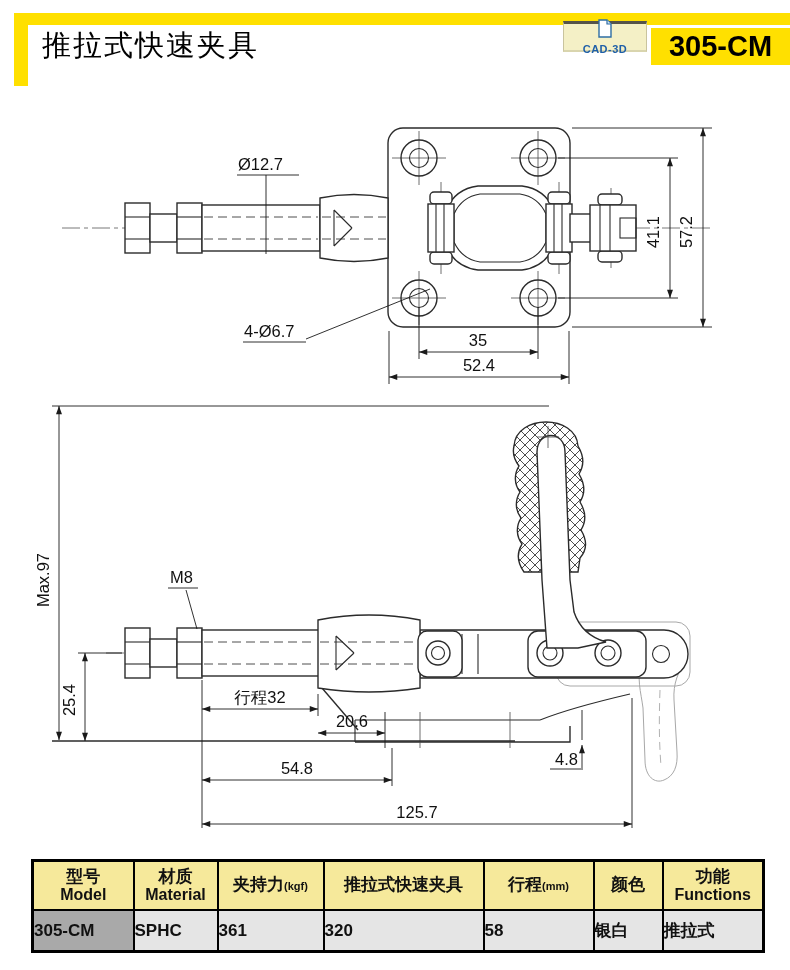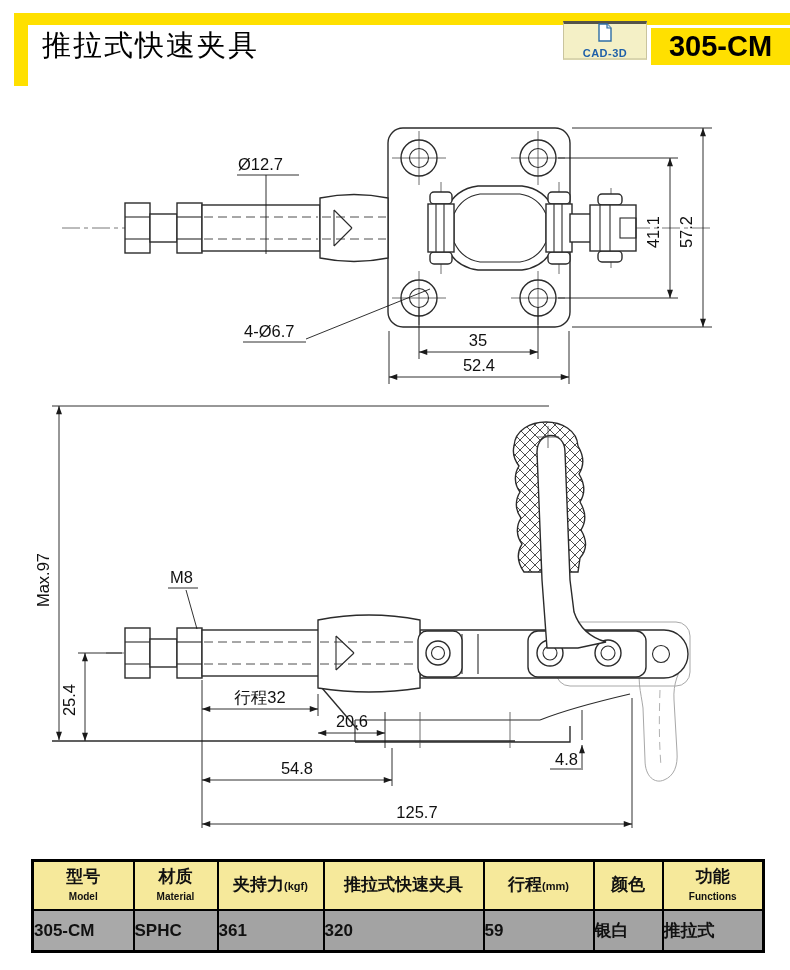--- a/index.html
+++ b/index.html
@@ -10,21 +10,21 @@
   }
   
   .topbar{position:absolute;left:14px;top:13px;width:776px;height:12px;background:#ffe000;}
   .leftbar{position:absolute;left:14px;top:13px;width:14px;height:73px;background:#ffe000;}
   .page-title{
     position:absolute;left:42px;top:26px;margin:0;
     font-size:29px;font-weight:400;letter-spacing:2px;color:#000;
     font-family:"Liberation Sans","DejaVu Sans",sans-serif;
   }
   .cad-btn{
-    position:absolute;left:563px;top:21px;width:84px;height:39px;
+    position:absolute;left:563px;top:21px;width:84px;height:31px;
     background:#f4f0c6;border:1px solid #c9c49e;border-top:3px solid#55544a;
     border-bottom:2px solid #d9d5ae;box-sizing:border-box;
     display:flex;flex-direction:column;align-items:center;justify-content:center;
     cursor:pointer;
   }
   .cad-btn .cad-label{font-size:11px;font-weight:700;color:#1e5fa8;letter-spacing:.5px;line-height:1;margin-top:2px;}
   .model-badge{
     position:absolute;left:651px;top:28px;width:139px;height:37px;background:#ffe000;
     display:flex;align-items:center;justify-content:center;
     font-size:29px;font-weight:700;color:#000;letter-spacing:0px;
@@ -43,24 +43,24 @@
   .dt{font-family:"Liberation Sans","DejaVu Sans",sans-serif;font-size:16.5px;fill:#111;}
   
   table.spec{
     position:absolute;left:31px;top:859px;border-collapse:collapse;table-layout:fixed;
     border:3px solid #000;
   }
   table.spec th,table.spec td{
     border:2.5px solid #000;vertical-align:middle;padding:0;
   }
   table.spec thead th{background:#f6e99b;height:47px;line-height:1.08;}
-  table.spec tbody td{background:#a3a3a3;height:39px;font-size:17px;font-weight:700;}
+  table.spec tbody td{background:#e5e5e5;height:39px;font-size:17px;font-weight:700;}
   table.spec td.model-cell{background:#a9a9a9;}
   .zh{font-size:17px;font-weight:700;}
-  .en{font-size:10px;font-weight:700;}
+  .en{font-size:16px;font-weight:700;}
   .unit{font-size:11px;font-weight:700;}
 </style>
 </head>
 <body>
 
 <div class="topbar"></div>
 <div class="leftbar"></div>
 <h1 class="page-title">推拉式快速夹具</h1>
 
 <div class="cad-btn">
@@ -306,18 +306,18 @@
       <th><span class="zh">颜色</span></th>
       <th><span class="zh">功能</span><br><span class="en">Functions</span></th>
     </tr>
   </thead>
   <tbody>
     <tr>
       <td class="model-cell">305-CM</td>
       <td>SPHC</td>
       <td>361</td>
       <td>320</td>
-      <td>59</td>
+      <td>58</td>
       <td>银白</td>
       <td>推拉式</td>
     </tr>
   </tbody>
 </table>
 
 </body></html>

